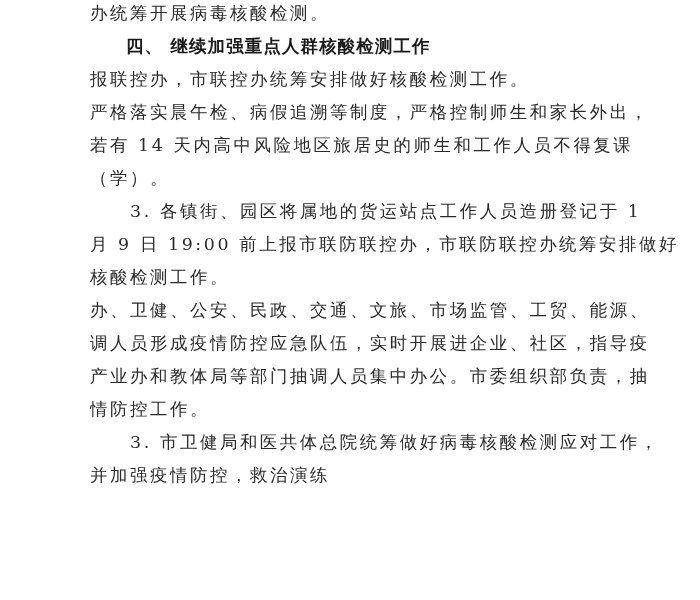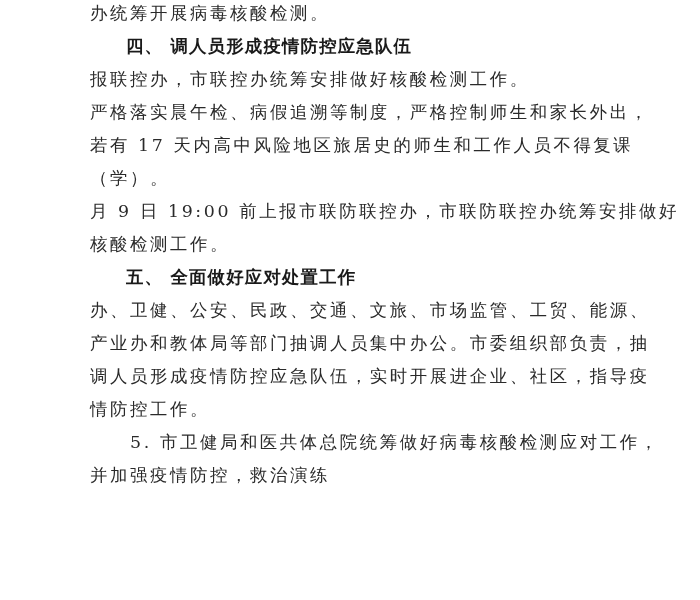--- a/index.html
+++ b/index.html
@@ -38,27 +38,27 @@
   }
   .indent {
     padding-left: 40px;
   }
 </style>
 </head>
 <body>
 
 <div class="page">
   <span class="line">办统筹开展病毒核酸检测。</span>
-  <span class="line heading">四、 调人员形成疫情防控应急队伍</span>
+  <span class="line heading">四、 继续加强重点人群核酸检测工作</span>
   <span class="line">报联控办，市联控办统筹安排做好核酸检测工作。</span>
   <span class="line">严格落实晨午检、病假追溯等制度，严格控制师生和家长外出，</span>
-  <span class="line">若有 17 天内高中风险地区旅居史的师生和工作人员不得复课</span>
+  <span class="line">若有 14 天内高中风险地区旅居史的师生和工作人员不得复课</span>
   <span class="line">（学）。</span>
+  <span class="line indent">3.  各镇街、园区将属地的货运站点工作人员造册登记于 1</span>
   <span class="line">月 9 日 19:00 前上报市联防联控办，市联防联控办统筹安排做好</span>
   <span class="line">核酸检测工作。</span>
-  <span class="line heading">五、 全面做好应对处置工作</span>
   <span class="line">办、卫健、公安、民政、交通、文旅、市场监管、工贸、能源、</span>
+  <span class="line">调人员形成疫情防控应急队伍，实时开展进企业、社区，指导疫</span>
   <span class="line">产业办和教体局等部门抽调人员集中办公。市委组织部负责，抽</span>
-  <span class="line">调人员形成疫情防控应急队伍，实时开展进企业、社区，指导疫</span>
   <span class="line">情防控工作。</span>
-  <span class="line indent">5.  市卫健局和医共体总院统筹做好病毒核酸检测应对工作，</span>
+  <span class="line indent">3.  市卫健局和医共体总院统筹做好病毒核酸检测应对工作，</span>
   <span class="line">并加强疫情防控，救治演练</span>
 </div>
 
 </body></html>

